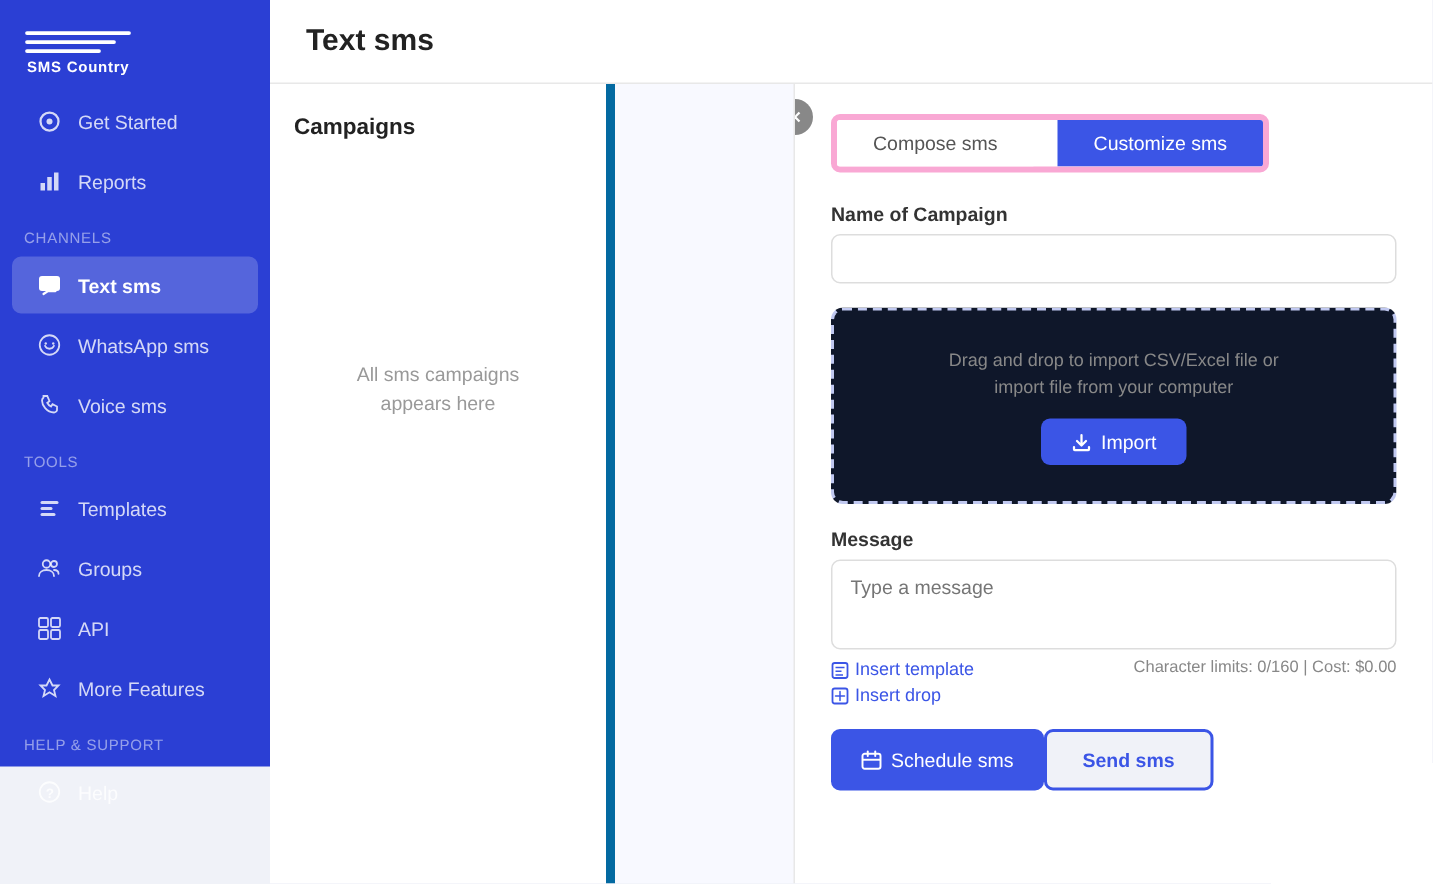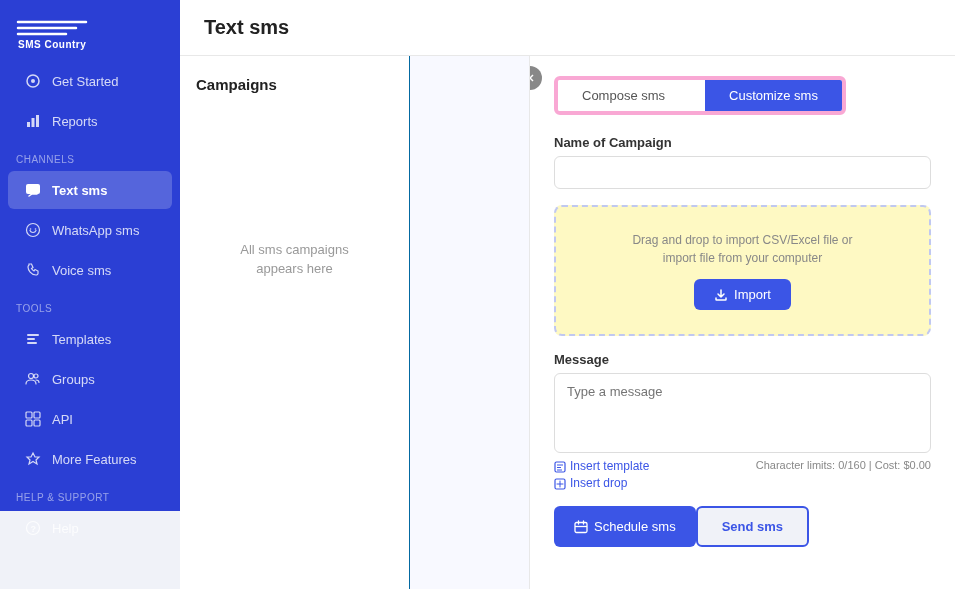--- a/index.html
+++ b/index.html
@@ -68,21 +68,21 @@
       display: flex;
       flex: 1;
       gap: 0;
     }
 
     
     .campaigns-panel {
       width: 230px;
       min-width: 230px;
       background: white;
-      border-right: 1px solid #0369a1;
+      border-right: 6px solid #0369a1;
       padding: 20px 16px;
     }
     .campaigns-title {
       font-size: 15px;
       font-weight: 600;
       color: #222;
       margin-bottom: 16px;
     }
     .campaigns-empty {
       display: flex;
@@ -170,21 +170,21 @@
       margin-bottom: 16px;
       color: #333;
     }
 
     .upload-area {
       border: 2px dashed #c0c8f0;
       border-radius: 8px;
       padding: 24px 16px;
       text-align: center;
       margin-bottom: 16px;
-      background: #fef9c3;
+      background: #0f172a;
     }
     .upload-hint {
       font-size: 12px;
       color: #888;
       margin-bottom: 12px;
       line-height: 1.5;
     }
     .import-btn {
       background: #3b55e6;
       color: white;
@@ -193,21 +193,21 @@
       padding: 8px 20px;
       font-size: 13px;
       cursor: pointer;
       display: inline-flex;
       align-items: center;
       gap: 6px;
     }
 
     .message-textarea {
       width: 100%;
-      height: 80px;
+      height: 60px;
       padding: 10px 12px;
       border: 1px solid #ddd;
       border-radius: 6px;
       font-size: 13px;
       resize: none;
       outline: none;
       color: #999;
       font-family: inherit;
     }
 

